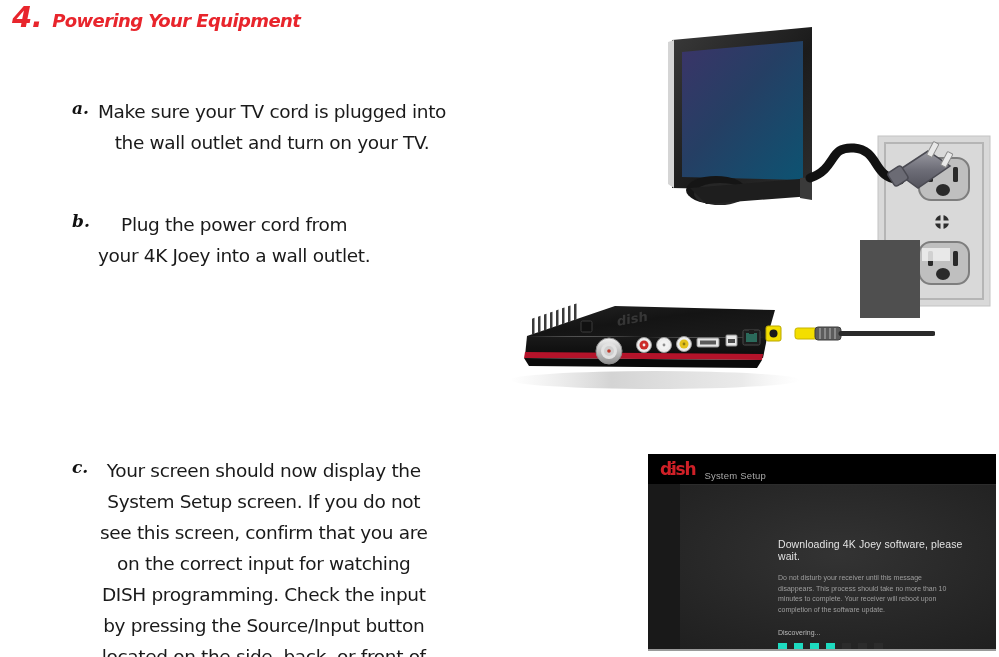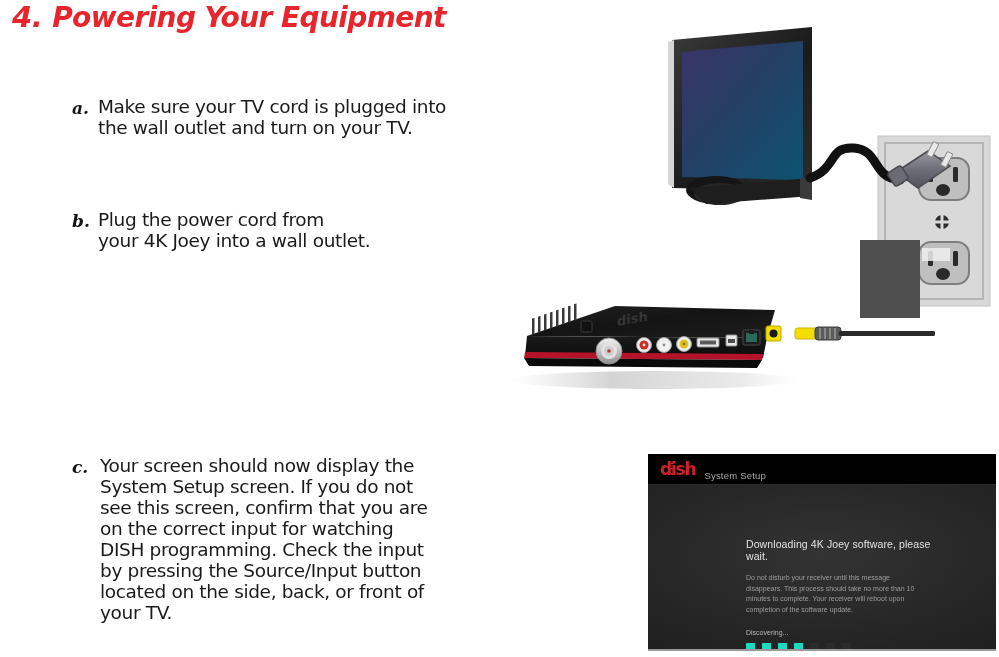--- a/index.html
+++ b/index.html
@@ -30,21 +30,21 @@
   .heading-num {
     font-family: "DejaVu Sans", sans-serif;
     font-size: 29px;
     font-weight: bold;
     font-style: italic;
     color: #e8252c;
     letter-spacing: -0.5px;
   }
   .heading-text {
     font-family: "DejaVu Sans", sans-serif;
-    font-size: 28px;
+    font-size: 18px;
     font-weight: bold;
     font-style: italic;
     color: #e8252c;
     letter-spacing: -0.6px;
   }
 
   
   .instruction {
     position: absolute;
     display: flex;
@@ -57,24 +57,25 @@
     font-style: italic;
     color: #111;
     width: 26px;
     flex: 0 0 26px;
     line-height: 23px;
     padding-top: 1px;
   }
   .instr-body {
     font-family: "DejaVu Sans", sans-serif;
     font-size: 18.5px;
-    line-height: 21px;
+    line-height: 31px;
     color: #1a1a1a;
     letter-spacing: -0.35px;
     white-space: pre-line;
+    text-align: center;
   }
 
   #instr-a { left: 72px; top: 96px; width: 460px; }
   #instr-b { left: 72px; top: 209px; width: 460px; }
   #instr-c { left: 72px; top: 455px; width: 440px; }
   #instr-c .instr-marker { width: 28px; flex: 0 0 28px; }
 
   
   .tv-illustration {
     position: absolute;
@@ -145,20 +146,21 @@
     color: #a9a9a9;
     letter-spacing: 0.2px;
     margin-top: 12px;
   }
   .setup-body {
     position: relative;
     height: 165px;
     background:
       radial-gradient(ellipse 130% 120% at 50% 42%, #333333 0%, #262626 40%, #1b1b1b 75%, #141414 100%);
     border-top: 1px solid #2c2c2c;
+    margin-left: 32px;
   }
   .setup-content {
     position: absolute;
     left: 98px;
     top: 53px;
     width: 205px;
   }
   .setup-title {
     font-family: "Liberation Sans", sans-serif;
     font-size: 10.5px;

